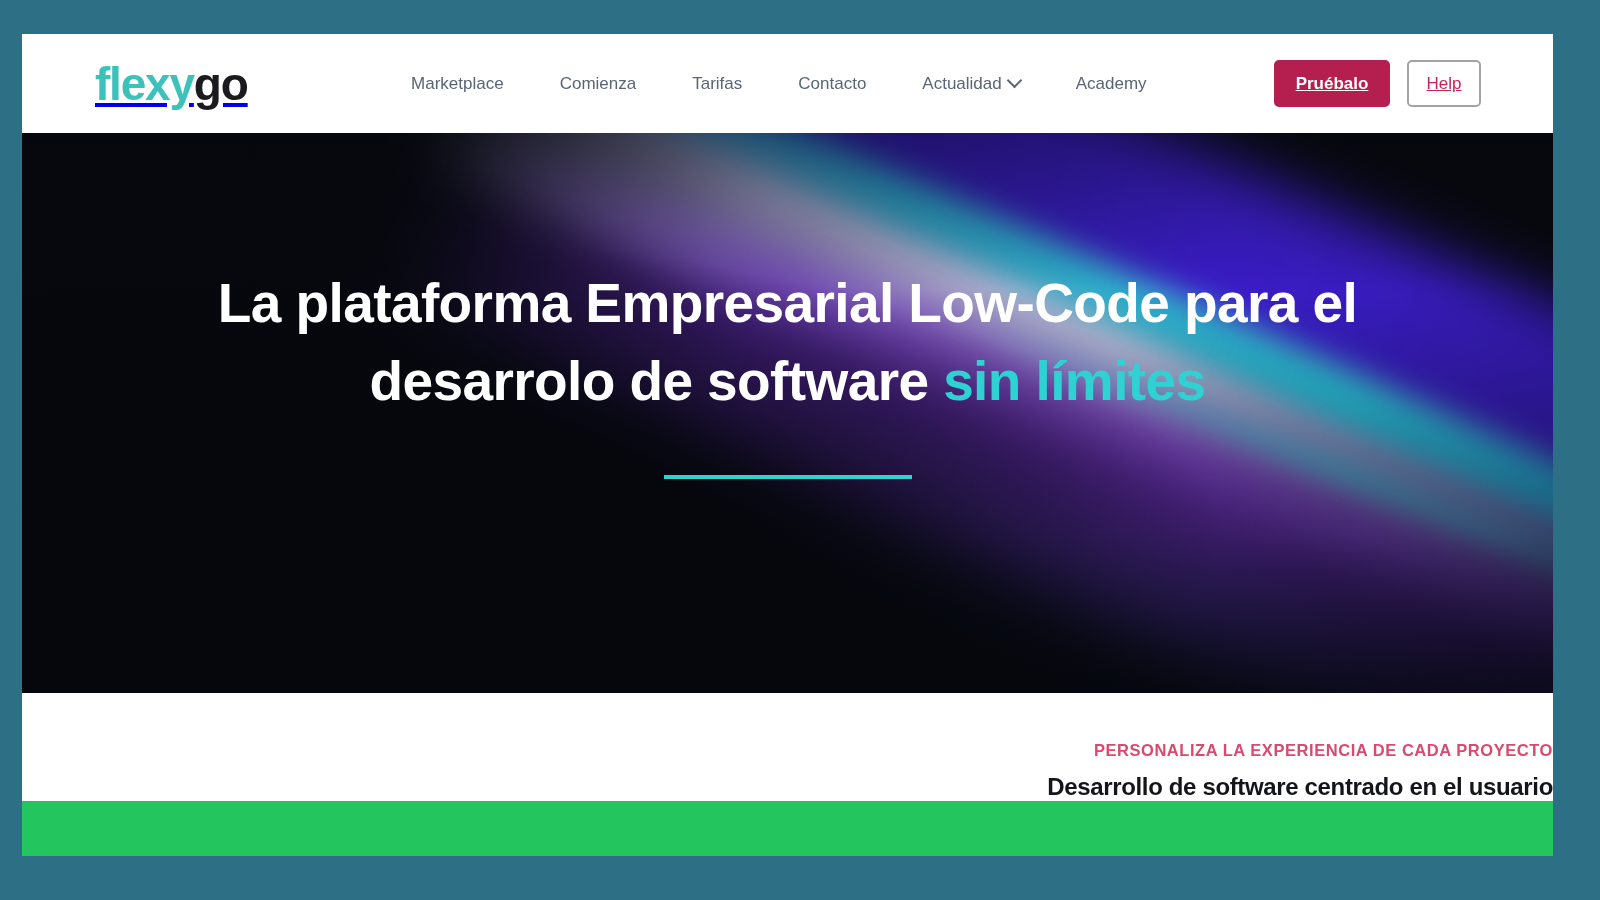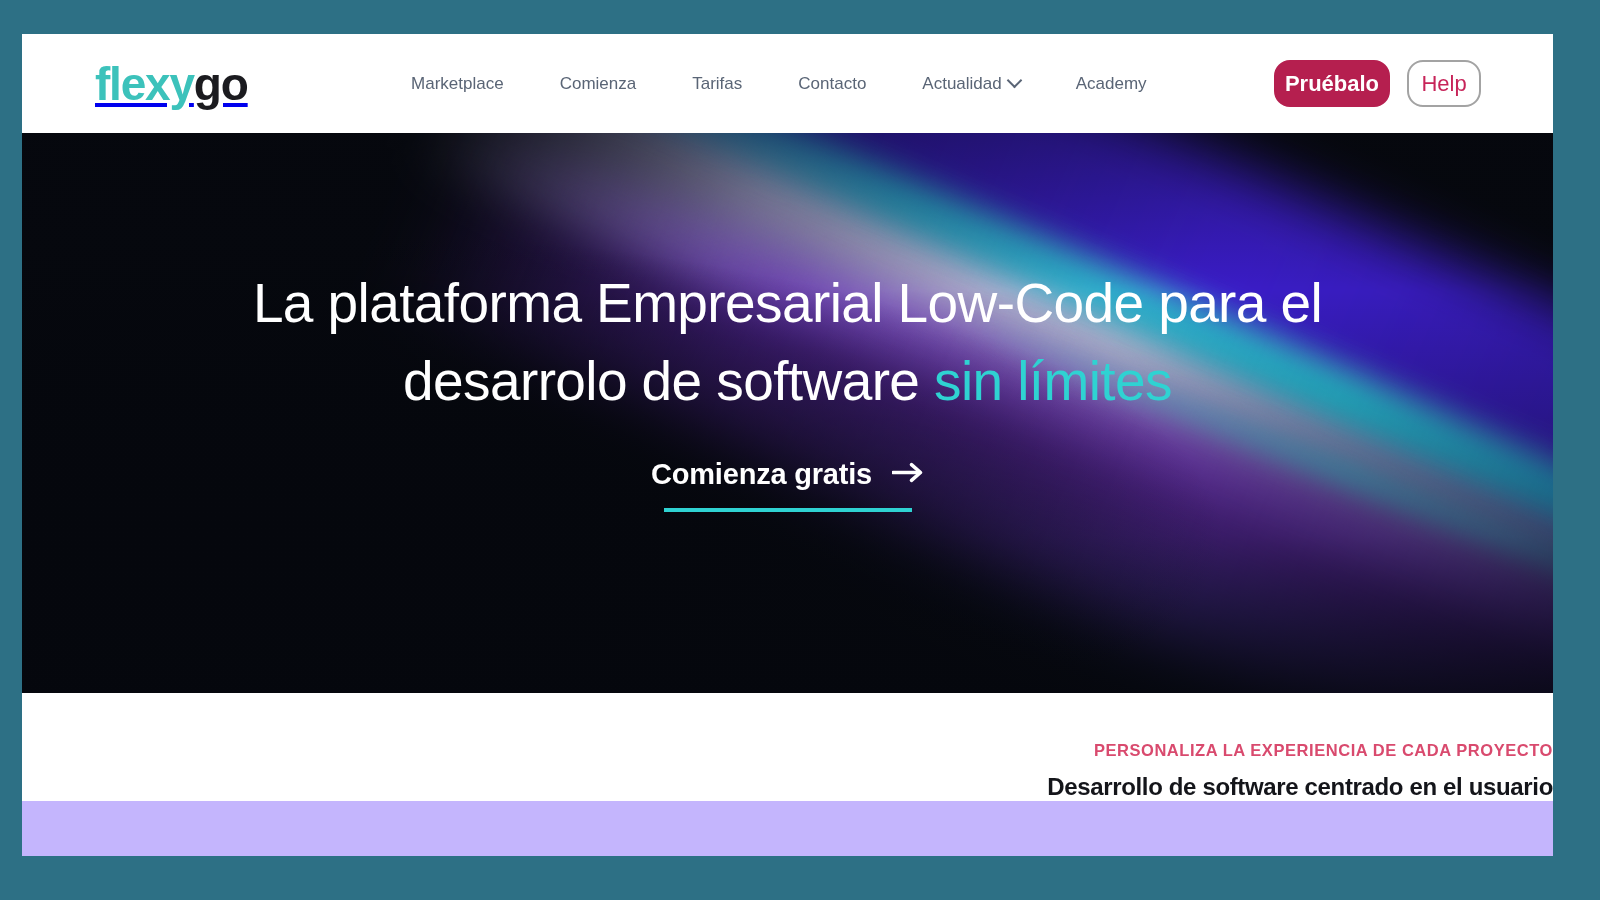--- a/index.html
+++ b/index.html
@@ -11,21 +11,21 @@
   body {
     background:#2d7085;
     position:relative;
   }
 
   
   .page-frame {
     position:absolute;
     left:22px; top:34px;
     width:1531px; height:822px;
-    background:#c4b5fd;
+    background:#22c55e;
     overflow:hidden;
   }
 
   
   .site-header {
     height:99px;
     background:#ffffff;
     display:flex;
     align-items:center;
     padding:0 72px 0 73px;
@@ -70,29 +70,30 @@
     border-bottom:2.4px solid #5a6576;
     transform:translateY(-3px) rotate(45deg);
   }
 
   .header-actions {
     display:flex;
     align-items:center;
     gap:17px;
   }
   .btn {
-    font-size:22px;
-    font-weight:700;
-    border-radius:16px;
+    font-size:17px;
+    font-weight:700;
+    border-radius:5px;
     display:flex;
     align-items:center;
     justify-content:center;
     cursor:pointer;
     white-space:nowrap;
     line-height:1;
+    text-decoration:underline;
   }
   .btn-primary {
     background:#b51f4f;
     color:#ffffff;
     border:2px solid #b51f4f;
     width:116px; height:47px;
   }
   .btn-outline {
     background:#ffffff;
     color:#c72459;
@@ -169,21 +170,21 @@
 
   .hero-content {
     position:relative;
     z-index:3;
     padding-top:131px;
     text-align:center;
   }
   .hero-title {
     color:#ffffff;
     font-size:55px;
-    font-weight:400;
+    font-weight:700;
     line-height:1.42;
     letter-spacing:-.6px;
     max-width:1420px;
     margin:0 auto;
   }
   .hero-title .accent { color:#2fd2d2; }
 
   .hero-cta {
     display:inline-flex;
     flex-direction:column;
@@ -285,29 +286,20 @@
     <div class="hero-vignette"></div>
 
     <div class="hero-content">
       <h1 class="hero-title">
         <span>La plataforma Empresarial Low-Code para el</span><br>
         <span>desarrolo de software</span>
         <span class="accent">sin límites</span>
       </h1>
 
       <a class="hero-cta" href="#">
-        <span class="hero-cta-row">
-          <span class="hero-cta-label">Comienza gratis</span>
-          <span class="arrow-icon">
-            <svg width="32" height="25" viewBox="0 0 32 25" aria-hidden="true">
-              <path d="M1 12.5 H25" stroke="#ffffff" stroke-width="3.6" stroke-linecap="round" fill="none"></path>
-              <path d="M19.5 4.6 L28.5 12.5 L19.5 20.4" stroke="#ffffff" stroke-width="3.6" stroke-linecap="round" stroke-linejoin="round" fill="none"></path>
-            </svg>
-          </span>
-        </span>
         <span class="hero-cta-underline"></span>
       </a>
     </div>
   </section>
 
   <section class="section-intro">
     <p class="eyebrow">PERSONALIZA LA EXPERIENCIA DE CADA PROYECTO</p>
     <h2 class="section-heading">Desarrollo de software centrado en el usuario</h2>
   </section>
 

